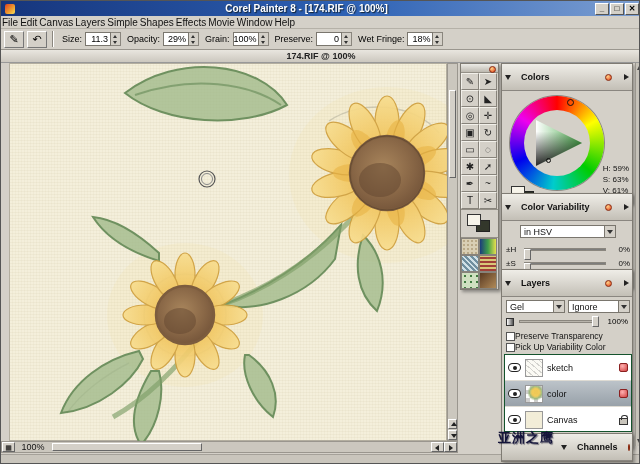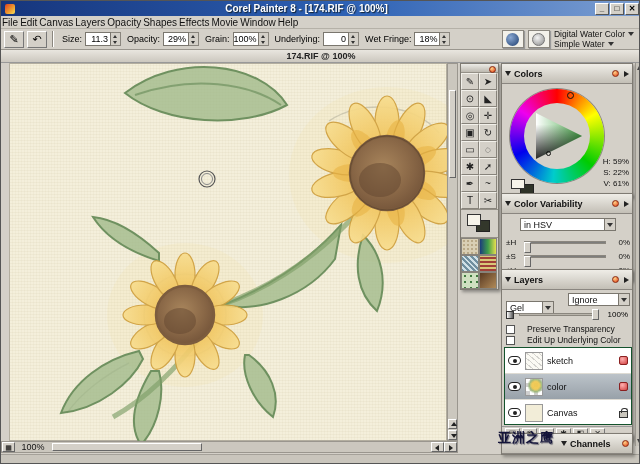--- a/index.html
+++ b/index.html
@@ -87,61 +87,61 @@
   .selbox{height:17px;border:1px solid #87837b}
   .sel-paper{background:radial-gradient(circle,#b9a987 1px,#d9cfb4 1.4px) 0 0/4px 4px}
   .sel-grad{background:linear-gradient(90deg,#1c3c7c,#3f9d4a,#e6df4e)}
   .sel-pattern{background:repeating-linear-gradient(45deg,#6f8f9f 0 2px,#cfe0e6 2px 4px)}
   .sel-weave{background:repeating-linear-gradient(0deg,#a04038 0 2px,#d8c878 2px 4px),repeating-linear-gradient(90deg,rgba(20,20,80,.45) 0 2px,transparent 2px 4px)}
   .sel-nozzle{background:radial-gradient(circle,#3f7a3f 28%,#cfe0c0 30%) 0 0/6px 6px}
   .sel-look{background:linear-gradient(135deg,#5a3a22,#b08a58)}
 
   
   .panel{position:absolute;left:500px;width:132px;background:#d4d0c8;border:1px solid #7f7b73;box-shadow:2px 2px 3px rgba(0,0,0,.3)}
-  .phead{height:20px;background:linear-gradient(#efede7,#c3bfb6);border-bottom:1px solid #8a8680;
-    display:flex;align-items:center;font-size:9px;font-weight:bold;padding:0 3px;gap:3px;color:#111}
+  .phead{height:27px;background:linear-gradient(#efede7,#c3bfb6);border-bottom:1px solid #8a8680;
+    display:flex;align-items:center;font-size:9px;font-weight:bold;padding:0 3px;gap:10px;color:#111}
   .htri{width:0;height:0;border-left:3.5px solid transparent;border-right:3.5px solid transparent;border-top:5px solid #222}
   .pdot{width:7px;height:7px;border-radius:50%;background:radial-gradient(circle at 35% 30%,#ffd488,#e23c18);border:1px solid #8a2a10;margin-left:auto}
   .harrow{width:0;height:0;border-top:3.5px solid transparent;border-bottom:3.5px solid transparent;border-left:5px solid #222;margin-left:2px}
   .pbody{position:relative}
 
   
   .colors-body{height:112px}
   .ring{position:absolute;left:8px;top:5px;width:94px;height:94px;border-radius:50%;
     background:conic-gradient(#f00,#ff0 60deg,#0c0 130deg,#0cc 185deg,#00e 245deg,#e0e 305deg,#f00);
     box-shadow:0 0 0 1px #8a8680}
   .ring-hole{position:absolute;left:14px;top:14px;width:66px;height:66px;border-radius:50%;background:#d4d0c8}
   .svtri{position:absolute;left:18px;top:19px}
   .hmark{position:absolute;left:57px;top:3px;width:7px;height:7px;border-radius:50%;border:1.5px solid #111}
   .tmark{position:absolute;left:36px;top:62px;width:5px;height:5px;border-radius:50%;border:1.2px solid #111}
   .csw-b{position:absolute;left:18px;top:100px;width:14px;height:10px;background:#2f3328;border:1px solid #222}
   .csw-f{position:absolute;left:9px;top:95px;width:14px;height:10px;background:#f7f4ea;border:1px solid #333}
-  .readout{position:absolute;right:3px;top:72px;font-size:8px;line-height:11px;color:#111;text-align:right}
+  .readout{position:absolute;right:3px;top:72px;font-size:8px;line-height:11px;color:#111;text-align:left}
 
   
   .var-body{height:66px}
   .dd{display:flex;height:13px;border:1px solid #7a766e;background:#fff;font-size:9px;align-items:center}
   .dd .txt{flex:1;padding:0 3px;white-space:nowrap;overflow:hidden;color:#111}
   .dd .btn{width:11px;height:100%;background:#d4d0c8;border-left:1px solid #7a766e;display:flex;align-items:center;justify-content:center}
   .var-dd{position:absolute;left:18px;top:4px;width:96px}
   .srow{position:absolute;left:0;width:132px;height:13px}
   .slabel{position:absolute;left:4px;top:2px;font-size:8px;color:#111}
   .strack{position:absolute;left:22px;top:5px;width:82px;height:3px;background:#b8b4ab;border:1px solid #8a867e;box-shadow:inset 1px 1px 1px #777}
   .sthumb{position:absolute;top:0;width:7px;height:11px;background:#d4d0c8;border:1px solid;border-color:#fff #666 #666 #fff}
   .sval{position:absolute;right:4px;top:2px;font-size:8px;color:#111}
 
   
   .lay-body{height:150px}
-  .dd-gel{position:absolute;left:4px;top:11px;width:48px}
+  .dd-gel{position:absolute;left:4px;top:3px;width:59px}
   .dd-ignore{position:absolute;left:66px;top:3px;width:62px}
   .lop-icon{position:absolute;left:4px;top:21px;width:8px;height:8px;border:1px solid #333;background:linear-gradient(90deg,#fff,#555)}
   .lop-track{position:absolute;left:17px;top:23px;width:80px;height:3px;background:#b8b4ab;border:1px solid #8a867e}
   .lop-thumb{position:absolute;left:90px;top:19px;width:7px;height:11px;background:#d4d0c8;border:1px solid;border-color:#fff #666 #666 #fff}
   .lop-val{position:absolute;right:4px;top:20px;font-size:8px}
-  .cbrow{position:absolute;left:4px;height:10px;display:flex;align-items:flex-end;gap:12px;font-size:8.5px;color:#111}
+  .cbrow{position:absolute;left:4px;height:10px;display:flex;align-items:flex-end;gap:0;font-size:8.5px;color:#111}
   .cb{width:9px;height:9px;background:#fff;border:1px solid #555}
   .llist{position:absolute;left:2px;top:57px;width:128px;height:78px;background:#fff;border:1px solid #14532d;overflow:hidden}
   .lrow{height:26px;display:flex;align-items:center;gap:4px;padding:0 3px;border-bottom:1px solid #dedbd3;background:#fff;font-size:9px;color:#111}
   .lrow.sel{background:linear-gradient(#bcc3c9,#98a1a9)}
   .eye{width:13px;height:9px;border:1px solid #222;border-radius:50%/70%;background:#fff;position:relative;flex:none}
   .eye::after{content:"";position:absolute;left:3.5px;top:1.5px;width:4px;height:4px;border-radius:50%;background:#222}
   .lthumb{width:18px;height:18px;border:1px solid #999;flex:none}
   .th-sketch{background:#fbfaf4;background-image:repeating-linear-gradient(40deg,rgba(110,110,110,.28) 0 1px,transparent 1px 4px)}
   .th-color{background:radial-gradient(circle at 60% 40%,rgba(240,200,80,.95) 0 28%,rgba(150,180,110,.85) 45%,transparent 62%),
             conic-gradient(#cfcfcf 0 25%,#fff 0 50%,#cfcfcf 0 75%,#fff 0) 0 0/8px 8px}
@@ -174,21 +174,21 @@
     <span class="winbtn">_</span>
     <span class="winbtn">□</span>
     <span class="winbtn">✕</span>
   </div>
 
   <div class="menubar">
     <span class="menu-item">File</span>
     <span class="menu-item">Edit</span>
     <span class="menu-item">Canvas</span>
     <span class="menu-item">Layers</span>
-    <span class="menu-item">Opacity</span>
+    <span class="menu-item">Simple</span>
     <span class="menu-item">Shapes</span>
     <span class="menu-item">Effects</span>
     <span class="menu-item">Movie</span>
     <span class="menu-item">Window</span>
     <span class="menu-item">Help</span>
   </div>
 
   <div class="toolbar">
     <span class="tbtn">✎</span>
     <span class="tbtn">↶</span>
@@ -210,53 +210,35 @@
         </span>
     </span>
     <span class="tlabel">Grain:</span>
     <span class="spin">
       <span class="val">100%</span>
       <span class="ud">
           <i class="u"></i>
           <i class="d"></i>
         </span>
     </span>
-    <span class="tlabel">Underlying:</span>
+    <span class="tlabel">Preserve:</span>
     <span class="spin">
       <span class="val">0</span>
       <span class="ud">
           <i class="u"></i>
           <i class="d"></i>
         </span>
     </span>
     <span class="tlabel">Wet Fringe:</span>
     <span class="spin">
       <span class="val">18%</span>
       <span class="ud">
           <i class="u"></i>
           <i class="d"></i>
         </span>
-    </span>
-    <span class="brushsel">
-      <span class="dab">
-          <span class="dot"></span>
-        </span>
-      <span class="dab dab2">
-          <span class="dot"></span>
-        </span>
-      <span class="brushtext">
-        <span class="row">
-            <span>Digital Water Color</span>
-            <span class="mini-tri"></span>
-          </span>
-        <span class="row">
-            <span>Simple Water</span>
-            <span class="mini-tri"></span>
-          </span>
-      </span>
     </span>
   </div>
 
   <div class="docbar">174.RIF @ 100%</div>
 
   <div class="canvas">
     <svg class="paint" viewBox="0 0 438 378">
       <defs>
         <radialGradient id="cg" cx="45%" cy="42%" r="68%">
           <stop offset="0%" stop-color="#a8855c"></stop>
@@ -426,21 +408,21 @@
           <polygon points="54,28 8,5 8,51" fill="url(#tg1)"></polygon>
           <polygon points="54,28 8,5 8,51" fill="url(#tg2)" opacity="0.85"></polygon>
         </svg>
         <span class="hmark"></span>
         <span class="tmark"></span>
       </div>
       <span class="csw-b"></span>
       <span class="csw-f"></span>
       <div class="readout">
         <div>H: 59%</div>
-        <div>S: 22%</div>
+        <div>S: 63%</div>
         <div>V: 61%</div>
       </div>
     </div>
   </div>
 
   <div class="panel" style="top:192px">
     <div class="phead">
       <span class="htri"></span>
       <span>Color Variability</span>
       <span class="pdot"></span>
@@ -500,21 +482,21 @@
       <span class="lop-icon"></span>
       <span class="lop-track"></span>
       <span class="lop-thumb"></span>
       <span class="lop-val">100%</span>
       <div class="cbrow" style="top:34px">
         <span class="cb"></span>
         <span>Preserve Transparency</span>
       </div>
       <div class="cbrow" style="top:45px">
         <span class="cb"></span>
-        <span>Edit Up Underlying Color</span>
+        <span>Pick Up Variability Color</span>
       </div>
       <div class="llist">
         <div class="lrow">
           <span class="eye"></span>
           <span class="lthumb th-sketch"></span>
           <span class="lname">sketch</span>
           <span class="wet"></span>
         </div>
         <div class="lrow sel">
           <span class="eye"></span>

